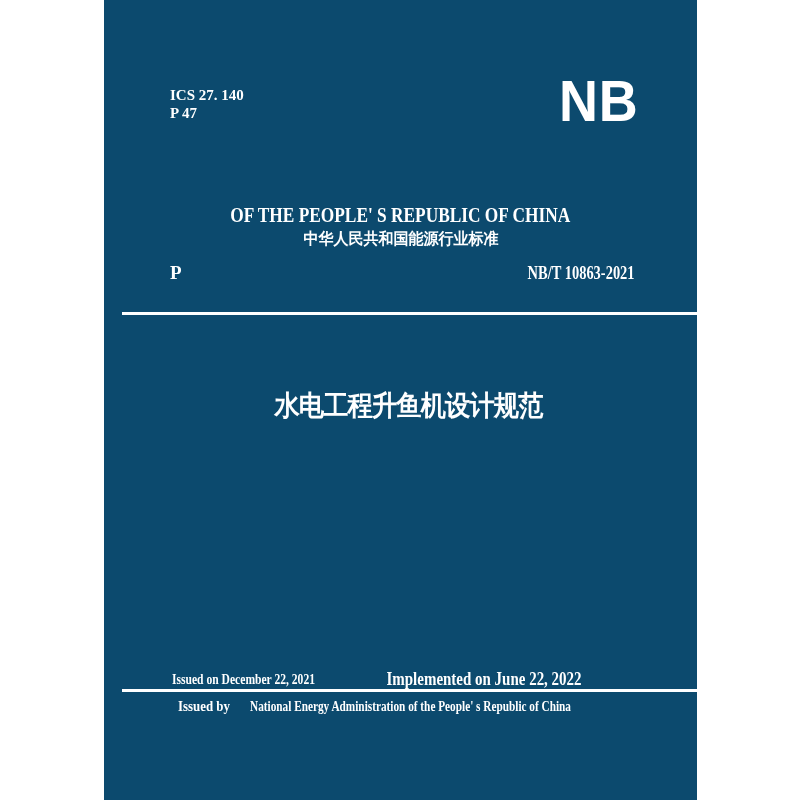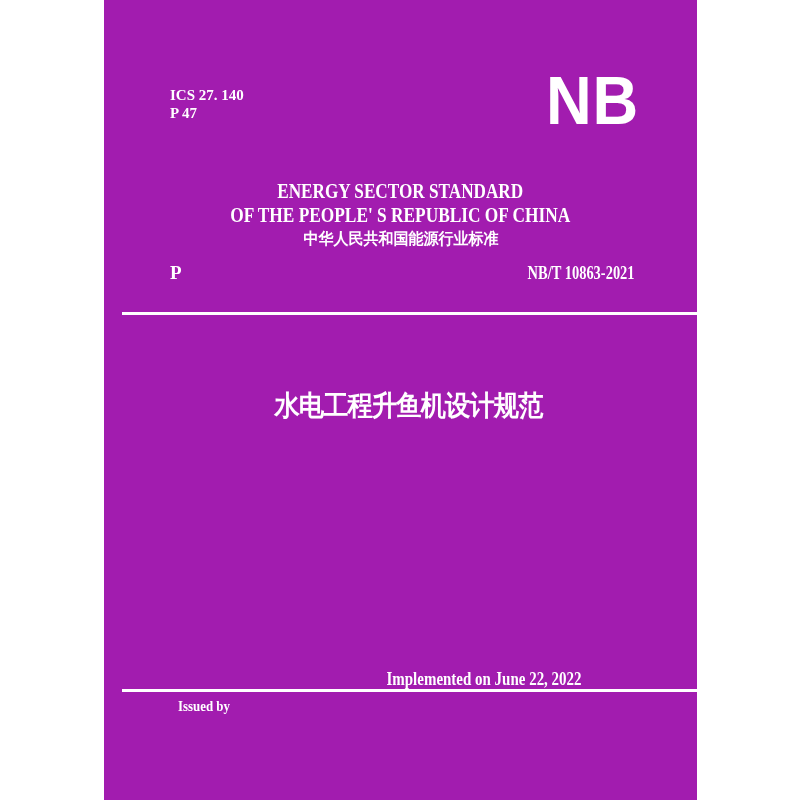--- a/index.html
+++ b/index.html
@@ -2,32 +2,32 @@
 <html><head>
 <meta charset="utf-8">
 <style>
   html,body{margin:0;padding:0;}
   body{
     width:800px;height:800px;position:relative;background:#ffffff;
     font-family:"Liberation Serif", serif;overflow:hidden;
   }
   .cover{
     position:absolute;left:104px;top:0;width:593px;height:800px;
-    background:#a21caf;color:#ffffff;
+    background:#0c4a6e;color:#ffffff;
   }
   .abs{position:absolute;white-space:nowrap;}
   .fit{display:inline-block;}
   .o-left{transform-origin:left center;}
   .o-right{transform-origin:right center;}
   .o-center{transform-origin:center center;}
   .serif-b{font-family:"Liberation Serif", serif;font-weight:bold;}
   .sans-b{font-family:"Liberation Sans", sans-serif;font-weight:bold;}
 
   .ics-block{left:66px;top:86px;font-size:15px;line-height:18px;}
-  .nb-logo{right:58px;top:64px;font-size:68px;line-height:73px;letter-spacing:1px;text-decoration:underline;}
+  .nb-logo{right:58px;top:64px;font-size:58px;line-height:73px;letter-spacing:1px;text-decoration:underline;}
 
   .org-line1{left:0;right:0;top:179px;font-size:20px;line-height:24px;text-align:center;}
   .org-line2{left:0;right:0;top:203px;font-size:20px;line-height:24px;text-align:center;}
   .org-cn{left:0;right:0;top:229px;font-size:16px;line-height:20px;text-align:center;letter-spacing:0px;}
 
   .doc-class{left:66px;top:262px;font-size:19px;line-height:22px;}
   .doc-code{right:62px;top:262px;font-size:19px;line-height:22px;text-align:right;}
 
   .rule{left:18px;right:0;height:3px;background:#ffffff;}
   .rule-top{top:312px;}
@@ -49,44 +49,47 @@
 
   <div class="abs ics-block serif-b">
     <div>ICS 27. 140</div>
     <div>P 47</div>
   </div>
 
   <div class="abs nb-logo sans-b">
     <span class="fit o-right" style="transform: scaleX(0.930774);">NB</span>
   </div>
 
-  <div class="abs org-line1 serif-b">
-    <span class="fit o-center" style="transform: scaleX(0.85906);">ENERGY SECTOR STANDARD</span>
-  </div>
   <div class="abs org-cn sans-b">
     <span class="fit o-center" style="transform: scaleX(0.9375);">中华人民共和国能源行业标准</span>
   </div>
   <div class="abs org-line2 serif-b">
     <span class="fit o-center" style="transform: scaleX(0.865897);">OF THE PEOPLE' S REPUBLIC OF CHINA</span>
   </div>
 
   <div class="abs doc-class serif-b">P</div>
   <div class="abs doc-code serif-b">
     <span class="fit o-right" style="transform: scaleX(0.761058);">NB/T 10863-2021</span>
   </div>
 
   <div class="abs rule rule-top"></div>
 
   <div class="abs title-cn serif-b">
     <span class="fit o-center" style="transform: scaleX(0.902357);">水电工程升鱼机设计规范</span>
   </div>
 
+  <div class="abs date-issued serif-b">
+    <span class="fit o-left" style="transform: scaleX(0.772386);">Issued on December 22, 2021</span>
+  </div>
   <div class="abs date-implemented serif-b">
     <span class="fit o-right" style="transform: scaleX(0.787976);">Implemented on June 22, 2022</span>
   </div>
 
   <div class="abs rule rule-bottom"></div>
 
   <div class="abs issued-by-label serif-b">
     <span class="fit o-left" style="transform: scaleX(0.860171);">Issued by</span>
   </div>
+  <div class="abs issuer serif-b">
+    <span class="fit o-left" style="transform: scaleX(0.751564);">National Energy Administration of the People' s Republic of China</span>
+  </div>
 
 </div>
 
 </body></html>

